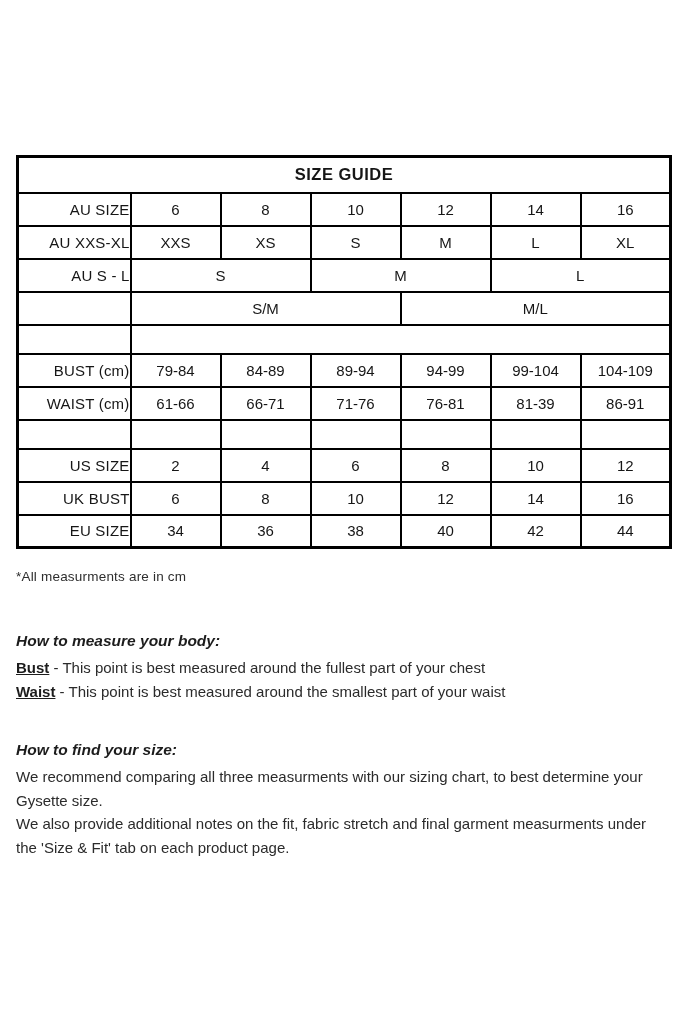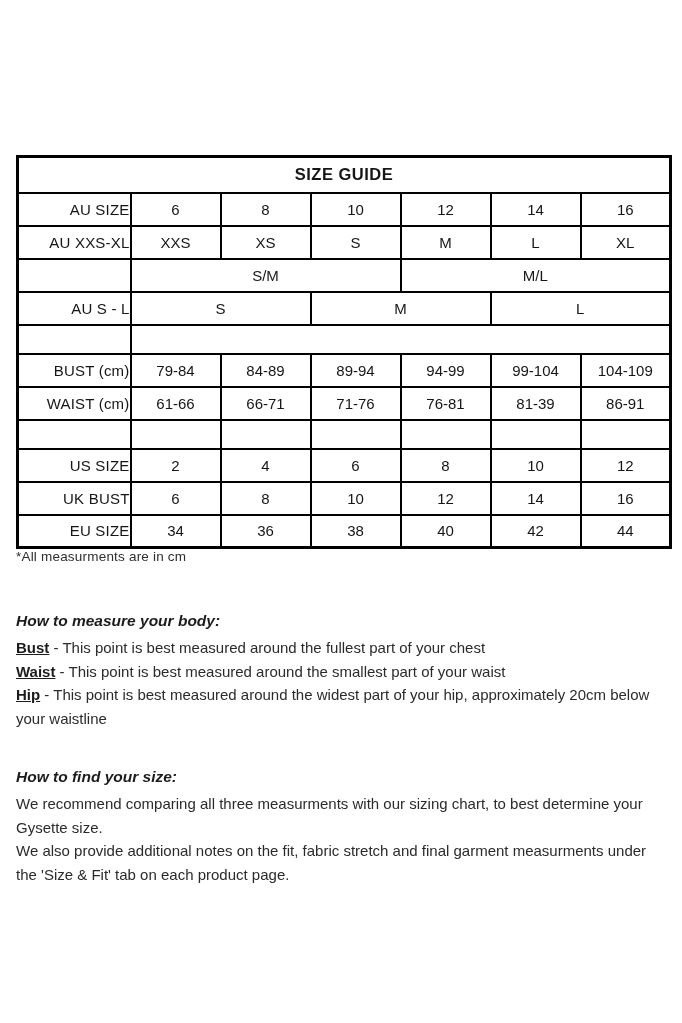--- a/index.html
+++ b/index.html
@@ -45,21 +45,21 @@
     letter-spacing: 0.5px;
   }
   table.size-guide td.label-cell {
     text-align: right;
     padding-left: 4px;
     font-weight: 500;
     letter-spacing: 0.2px;
   }
   table.size-guide tr.short-row td { height: 29px; }
   .footnote {
-    margin-top: 0;
+    margin-top: 20px;
     font-size: 13.5px;
     color: #2e2e2e;
     letter-spacing: 0.2px;
   }
   .section { margin-top: 16px; }
   .section-heading {
     font-style: italic;
     font-weight: 700;
     font-size: 15.5px;
     color: #1c1c1c;
@@ -108,29 +108,29 @@
           <tr>
             <td class="label-cell">AU XXS-XL</td>
             <td class="data-cell">XXS</td>
             <td class="data-cell">XS</td>
             <td class="data-cell">S</td>
             <td class="data-cell">M</td>
             <td class="data-cell">L</td>
             <td class="data-cell">XL</td>
           </tr>
           <tr>
-            <td class="label-cell"></td>
-            <td colspan="3" class="data-cell">S/M</td>
-            <td colspan="3" class="data-cell">M/L</td>
-          </tr>
-          <tr>
             <td class="label-cell">AU S - L</td>
             <td colspan="2" class="data-cell">S</td>
             <td colspan="2" class="data-cell">M</td>
             <td colspan="2" class="data-cell">L</td>
+          </tr>
+          <tr>
+            <td class="label-cell"></td>
+            <td colspan="3" class="data-cell">S/M</td>
+            <td colspan="3" class="data-cell">M/L</td>
           </tr>
           <tr class="short-row">
             <td class="label-cell"></td>
             <td colspan="6" class="data-cell"></td>
           </tr>
           <tr>
             <td class="label-cell">BUST (cm)</td>
             <td class="data-cell">79-84</td>
             <td class="data-cell">84-89</td>
             <td class="data-cell">89-94</td>
@@ -185,21 +185,20 @@
           </tr>
         </tbody>
     </table>
 
     <div class="footnote">*All measurments are in cm</div>
 
     <div class="section">
       <div class="section-heading measure-heading">How to measure your body:</div>
       <div class="body-line"><span class="term">Bust</span><span> - This point is best measured around the fullest part of your chest</span></div>
       <div class="body-line"><span class="term">Waist</span><span> - This point is best measured around the smallest part of your waist</span></div>
-      <div class="body-line"><span class="term">Hip</span><span> - This point is best measured around the widest part of your hip, approximately 20cm below your waistline</span></div>
     </div>
 
     <div class="section">
       <div class="section-heading find-heading">How to find your size:</div>
       <div class="body-para">We recommend comparing all three measurments with our sizing chart, to best determine your Gysette size.</div>
       <div class="body-para">We also provide additional notes on the fit, fabric stretch and final garment measurments under the 'Size &amp; Fit' tab on each product page.</div>
     </div>
 
   </div>
 </div>

